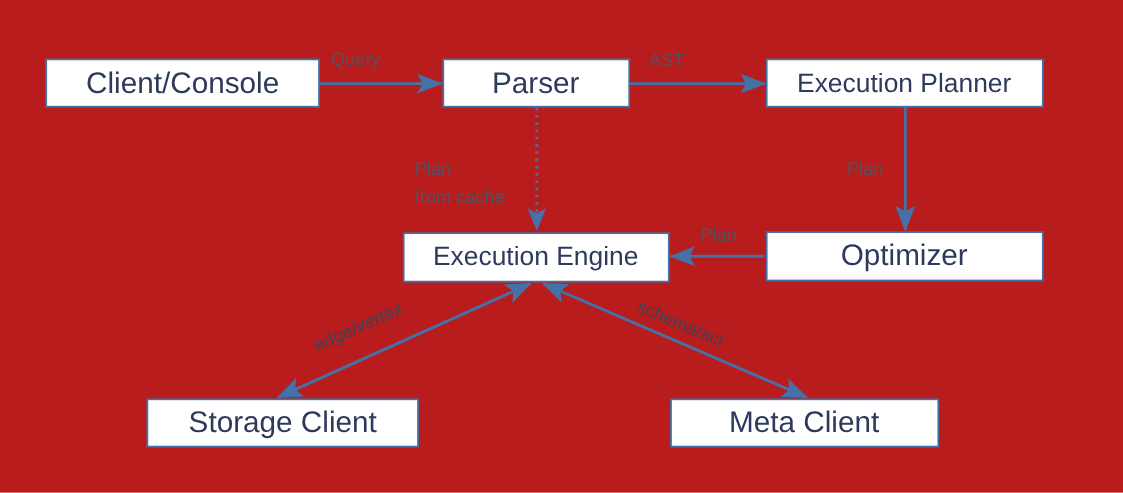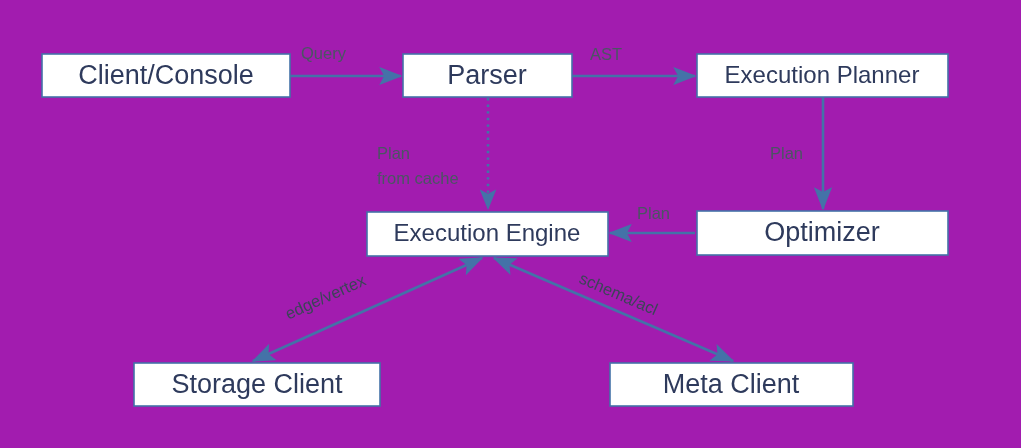--- a/index.html
+++ b/index.html
@@ -10,21 +10,21 @@
   body {
     width: 1021px;
     height: 448px;
     font-family: "Liberation Sans", sans-serif;
     overflow: hidden;
   }
   #diagram-root {
     position: relative;
     width: 1021px;
     height: 448px;
-    background: #a21caf;
+    background: #b91c1c;
   }
   svg#diagram-svg {
     position: absolute;
     left: 0;
     top: 0;
     width: 1021px;
     height: 448px;
     display: block;
   }
   .node-box {

